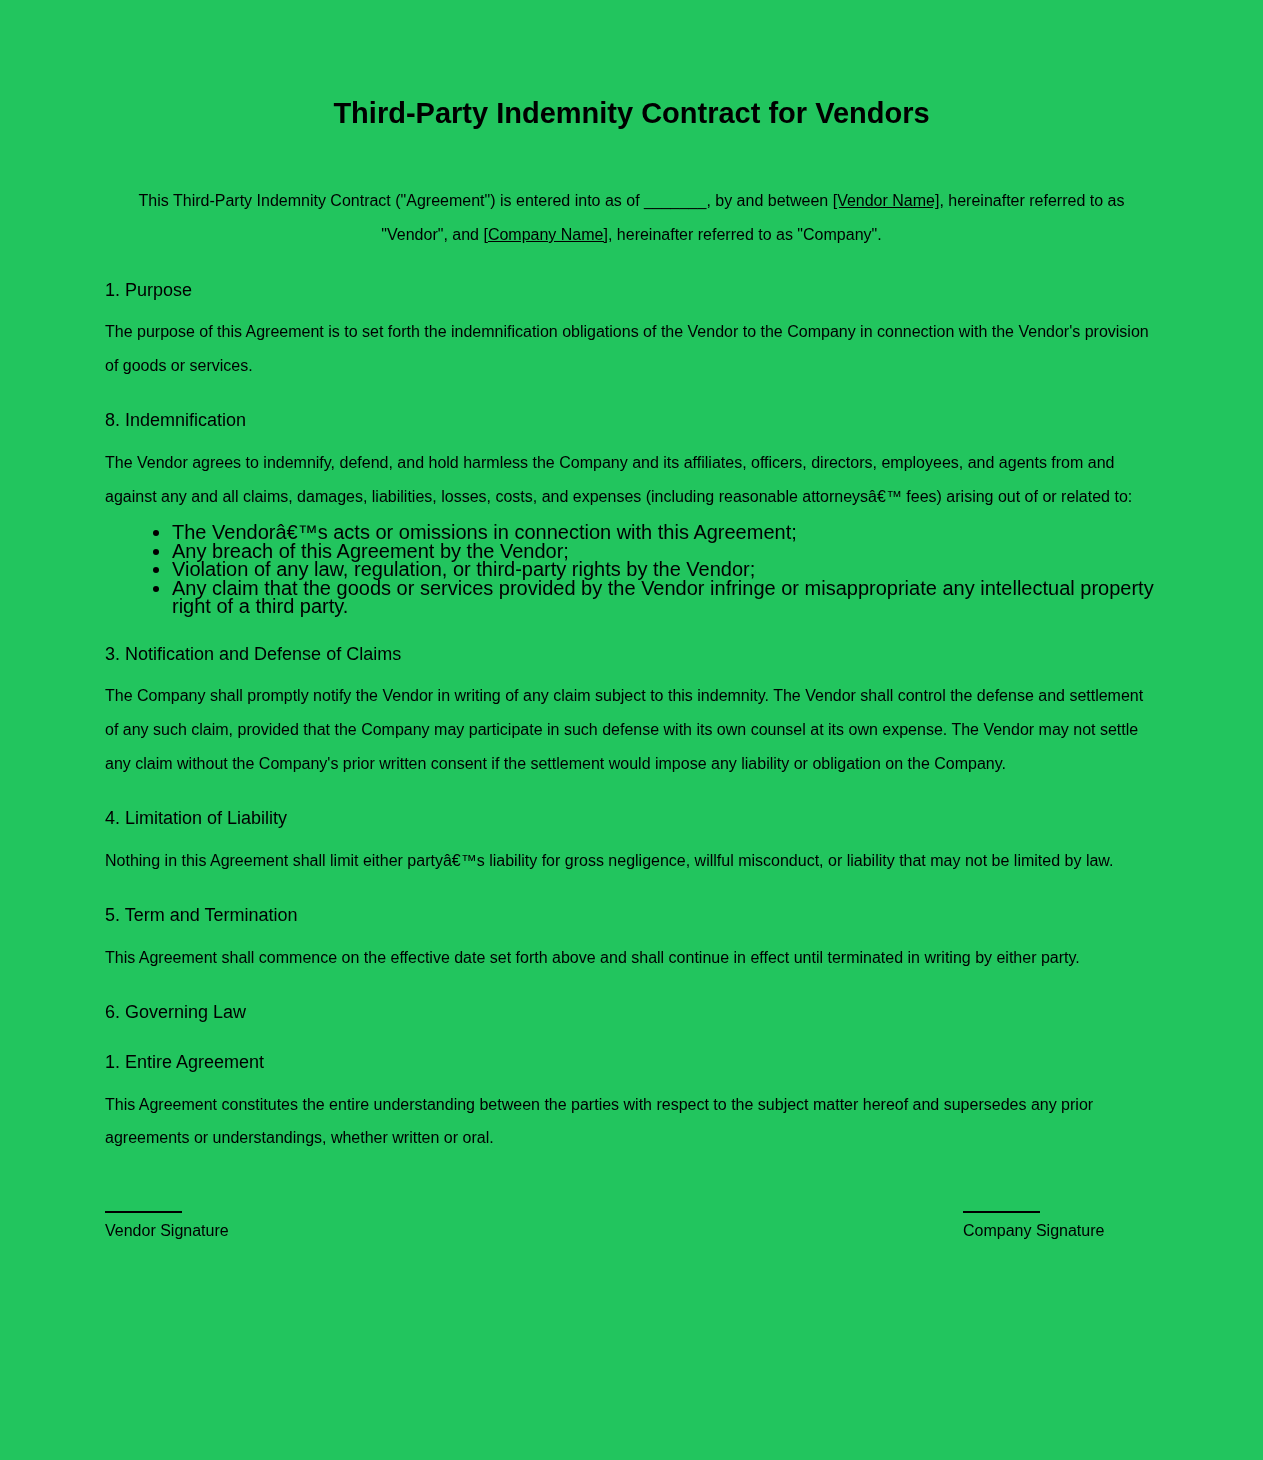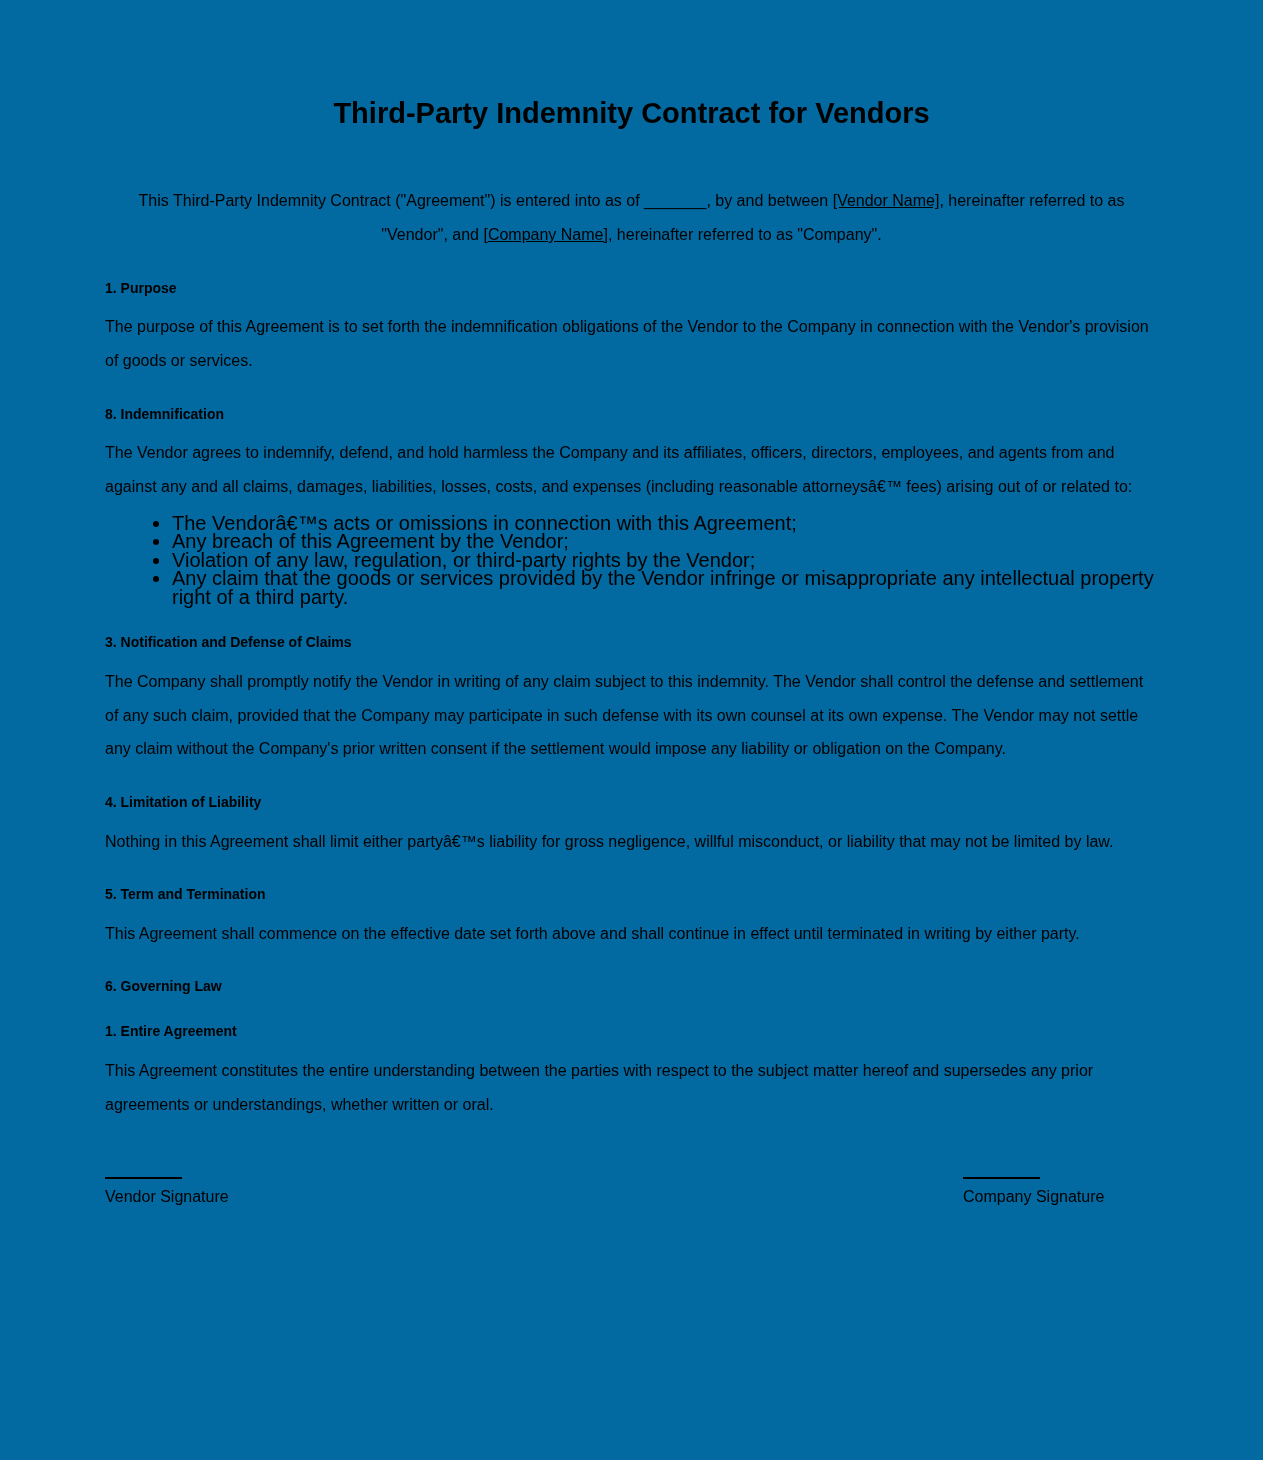--- a/index.html
+++ b/index.html
@@ -3,21 +3,21 @@
 <meta charset="utf-8">
 <style>
   html, body {
     margin: 0;
     padding: 0;
     background: #ffffff;
   }
   .page {
     width: 1263px;
     height: 1460px;
-    background: #0369a1;
+    background: #22c55e;
     font-family: "Liberation Sans", sans-serif;
     color: #000000;
     position: relative;
     overflow: hidden;
   }
   .content {
     padding: 0 105px;
     height: 1301px;
     overflow: hidden;
   }
@@ -33,23 +33,23 @@
     margin: 0;
     font-size: 16px;
     line-height: 2.1;
   }
   p.intro {
     margin-top: 55px;
     text-align: center;
   }
   h2.section-heading {
     margin: 28px 0 14px 0;
-    font-size: 14px;
+    font-size: 18px;
     line-height: 1.2;
-    font-weight: 700;
+    font-weight: 400;
   }
   ul.bullet-list {
     margin: 10px 0 0 0;
     padding-left: 67px;
     list-style: disc outside;
   }
   ul.bullet-list li {
     font-size: 20px;
     line-height: 18.5px;
   }

